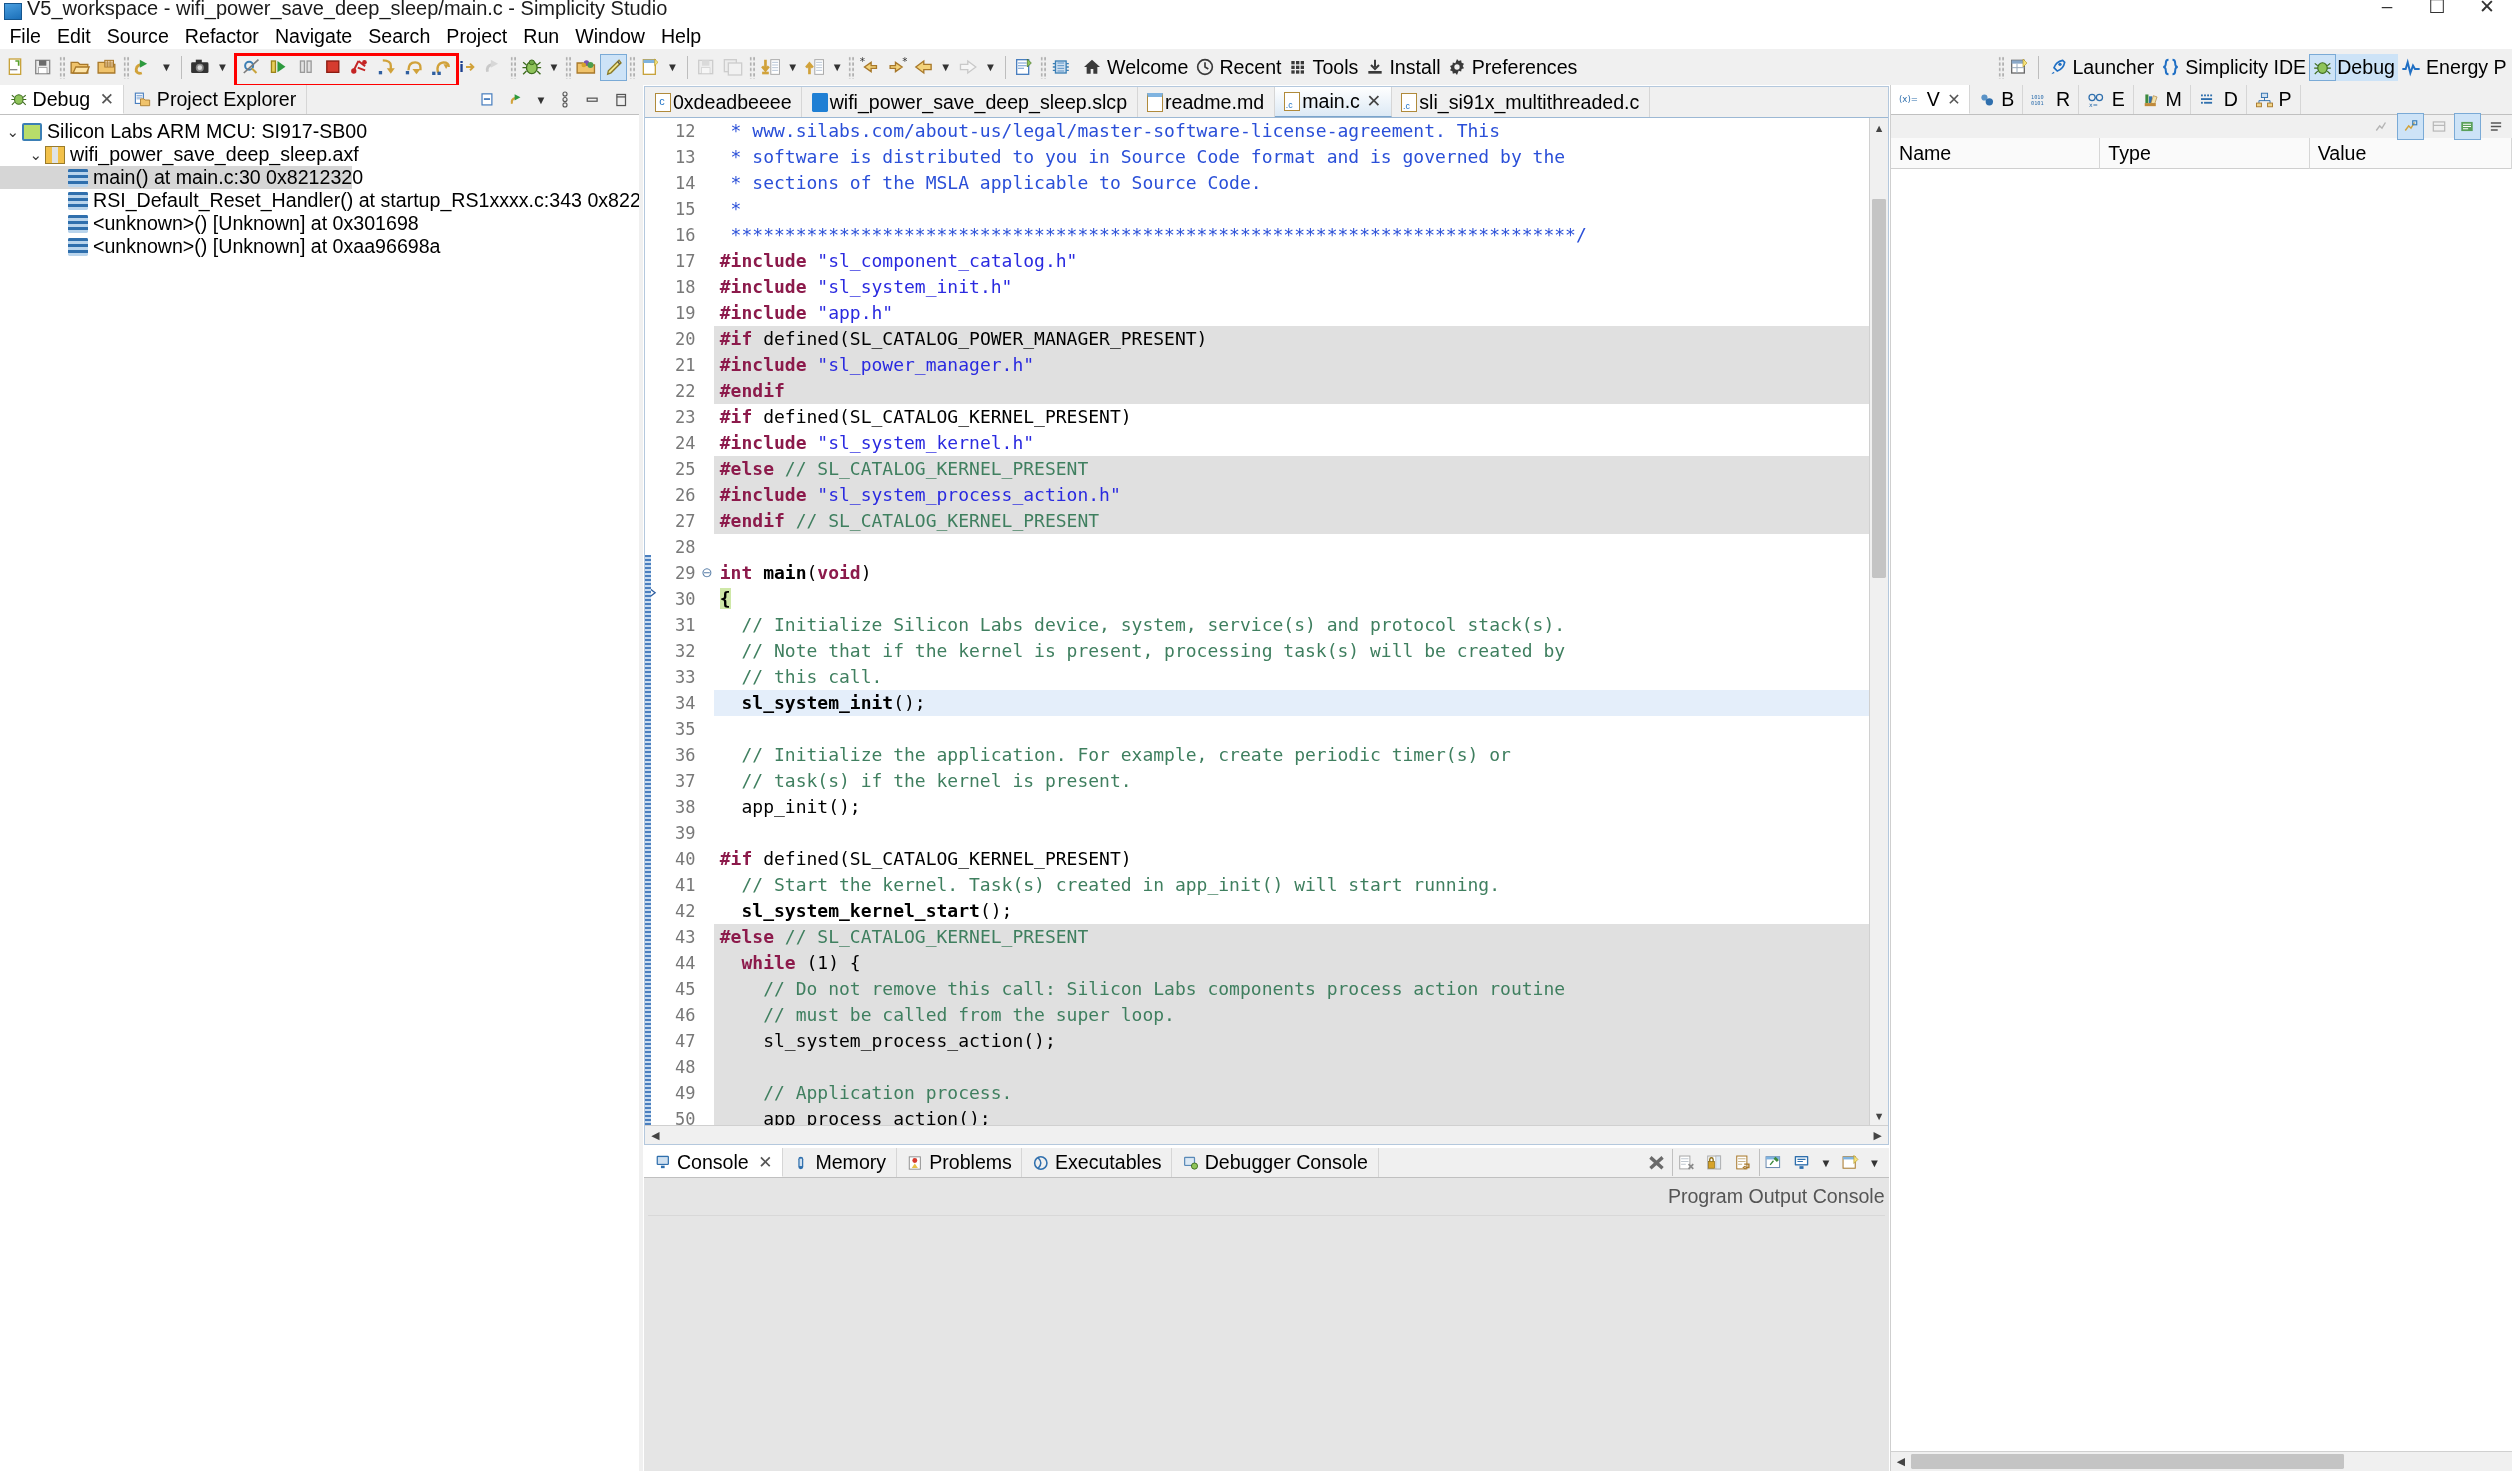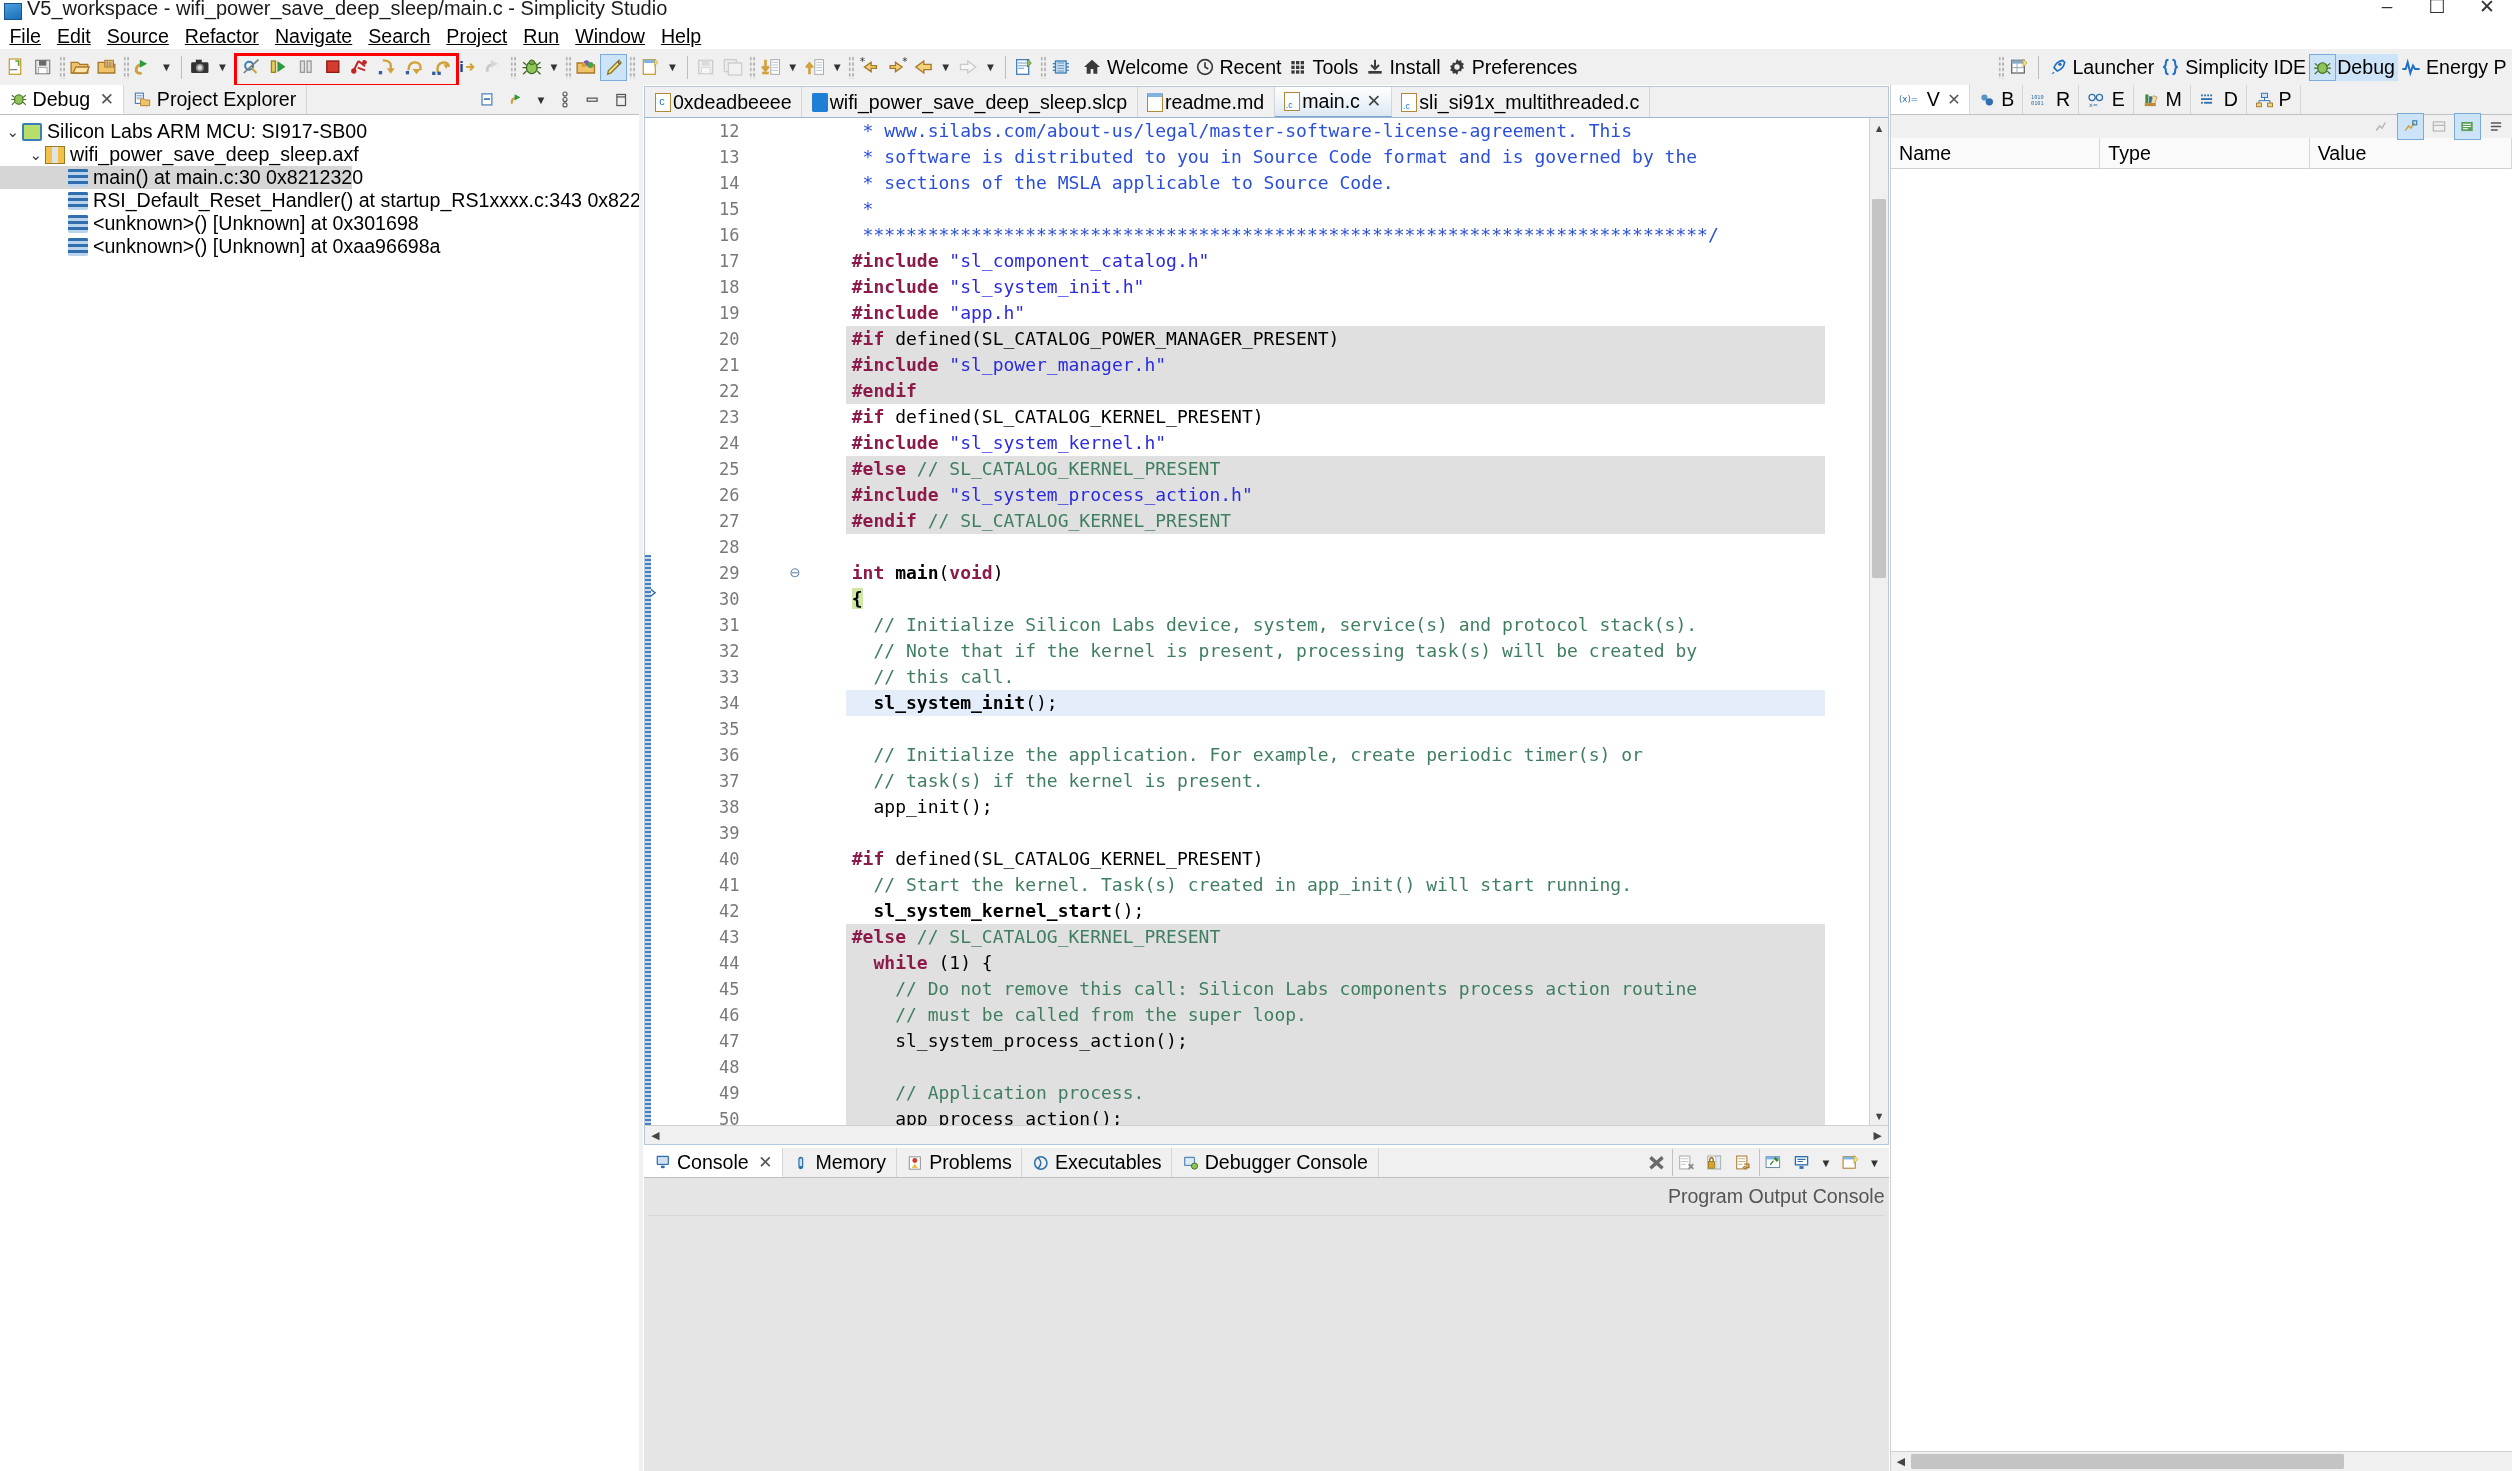--- a/index.html
+++ b/index.html
@@ -34,21 +34,21 @@
   }
   #titlebar .winbtns span { width: 50px; text-align: center; font-size: 19px; color: #333; }
 
   
   #menubar {
     height: 26px; display: flex; align-items: center;
     background: #ffffff; padding-left: 1.4px;
   }
   #menubar .mi {
     padding: 0 8px; font-size: 19.6px; color: #000;
-    white-space: nowrap; line-height: 26px; cursor: default; text-decoration: underline;
+    white-space: nowrap; line-height: 26px; cursor: default;
   }
 
   
   #toolbar {
     height: 37px; background: #f0f0f0;
     border-bottom: 0.7px solid #c8c8c8;
     display: flex; align-items: center; padding: 0 2.7px;
     position: relative;
   }
   .tgrp { display: flex; align-items: center; }
@@ -148,21 +148,21 @@
     background:#fff; border:1.4px solid #b08a3a;
   }
   .fic-c::after {
     content:".c"; position:absolute; left:0.7px; bottom:0px; font-size:8.8px; color:#1a6fc4;
   }
   .fic-slcp { background:#1f7fd4; border-radius:1.4px; }
   .fic-md { background:#fff; border:1.4px solid #b08a3a; border-top:4.7px solid #7fb3e0; }
   .fic-bin { background:#fff; border:1.4px solid #b08a3a; }
   .fic-bin::after{content:"c";position:absolute;left:3.4px;top:1.4px;font-size:10.8px;color:#1a6fc4;}
 
-  #editorBody { flex: 1; display: flex; background: #ffffff; overflow: hidden; position: relative; gap: 44px; }
+  #editorBody { flex: 1; display: flex; background: #ffffff; overflow: hidden; position: relative; }
   .annoCol { width: 15px; flex: 0 0 15px; background: #ffffff; position: relative; }
   .gutter {
     width: 39px; flex: 0 0 39px; background: #ffffff;
     text-align: right; padding-right: 4px;
     color: #787878; font-family: "DejaVu Sans Mono", monospace; font-size: 17px;
   }
   .foldCol { width: 15px; flex: 0 0 15px; background: #ffffff; }
   .codeCol { flex: 1; position: relative; overflow: hidden; }
   .codeLines {
     font-family: "DejaVu Sans Mono", monospace;

